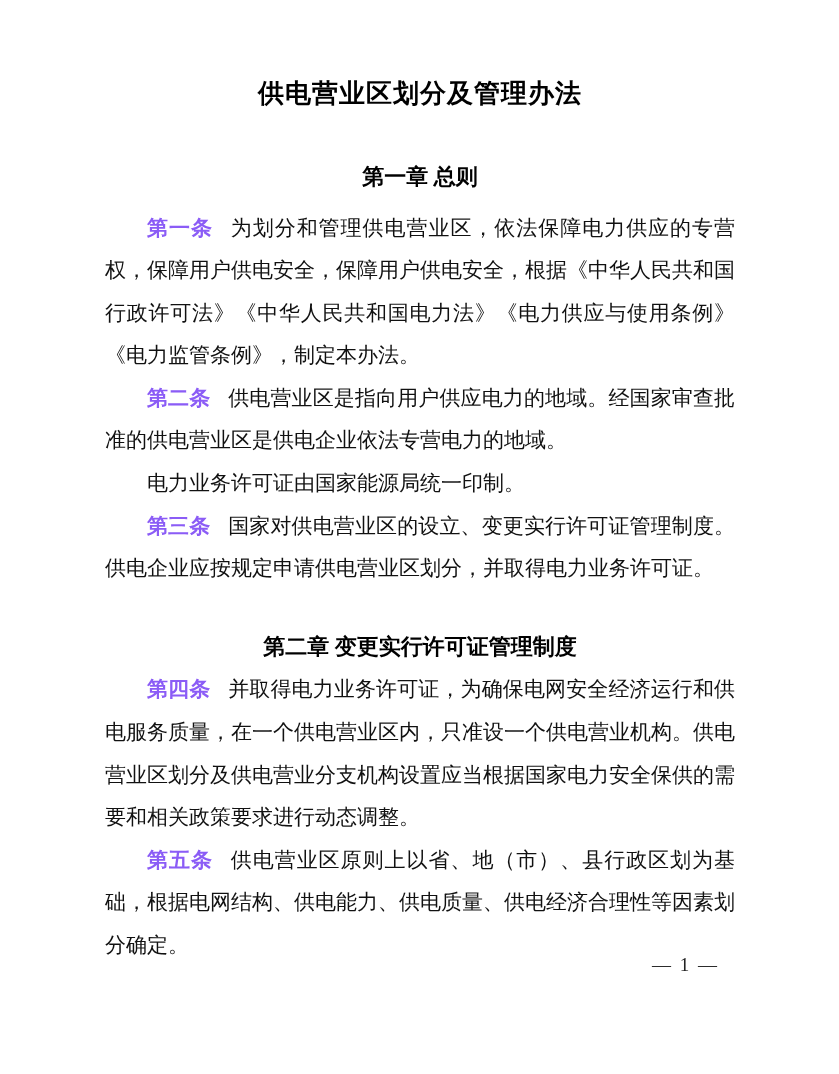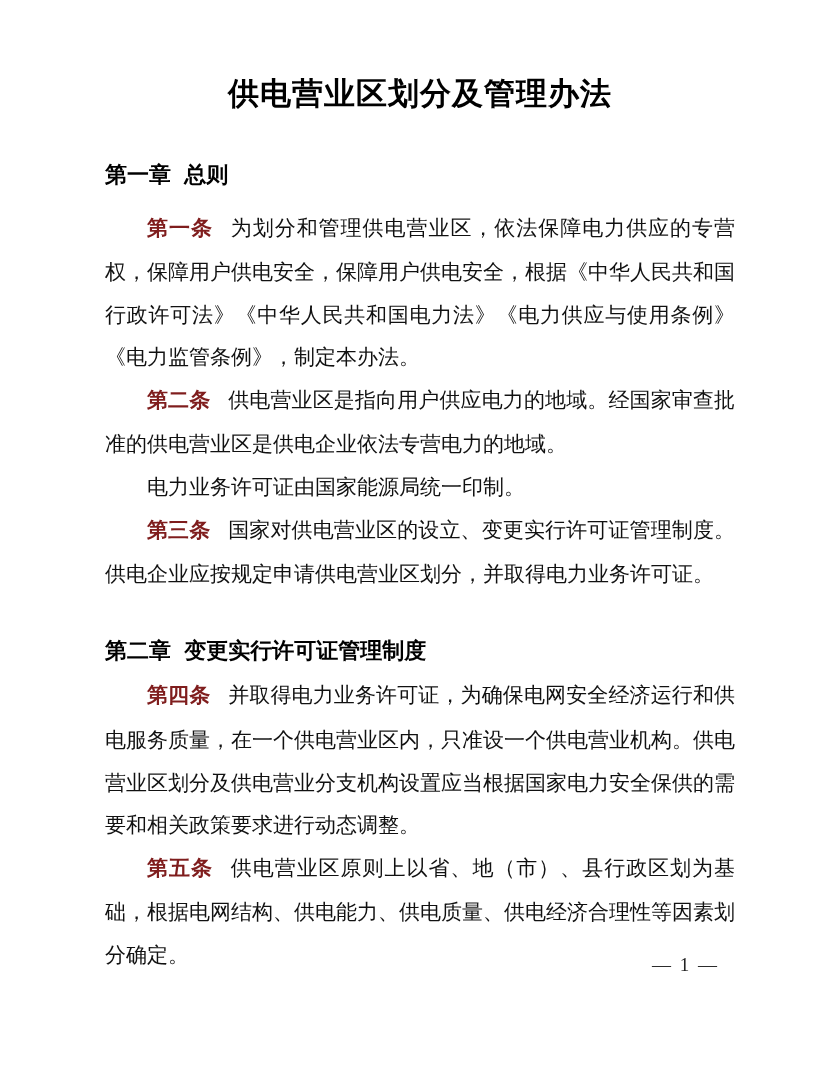--- a/index.html
+++ b/index.html
@@ -17,54 +17,54 @@
 
   .content {
     position: absolute;
     left: 105px;
     top: 0;
     width: 630px;
   }
 
   .doc-title {
     margin-top: 76px;
-    font-size: 31px;
+    font-size: 26px;
     line-height: 36px;
     font-weight: bold;
     text-align: center;
     letter-spacing: 1px;
     color: #000000;
   }
 
   .chapter {
-    font-family: Liberation Mono, monospace;
+    font-family: Liberation Serif, serif;
     font-weight: bold;
     font-size: 22px;
     line-height: 42.5px;
-    text-align: left;
+    text-align: center;
     color: #000000;
   }
   .chapter-1 { margin-top: 44px; }
   .chapter-2 { margin-top: 36px; }
 
   .paragraphs-1 { margin-top: 8px; }
 
   .para {
     font-size: 21px;
     line-height: 42.6px;
     text-align: justify;
     text-indent: 42px;
     color: #111111;
   }
 
   .article-label {
-    font-family: Liberation Mono, monospace;
+    font-family: Liberation Sans, sans-serif;
     font-weight: bold;
     margin-right: 0.85em;
-    color: #7f1d1d;
+    color: #8b5cf6;
   }
 
   .page-number {
     position: absolute;
     right: 120px;
     bottom: 100px;
     font-size: 19px;
     line-height: 19px;
     color: #222222;
     letter-spacing: 2px;

